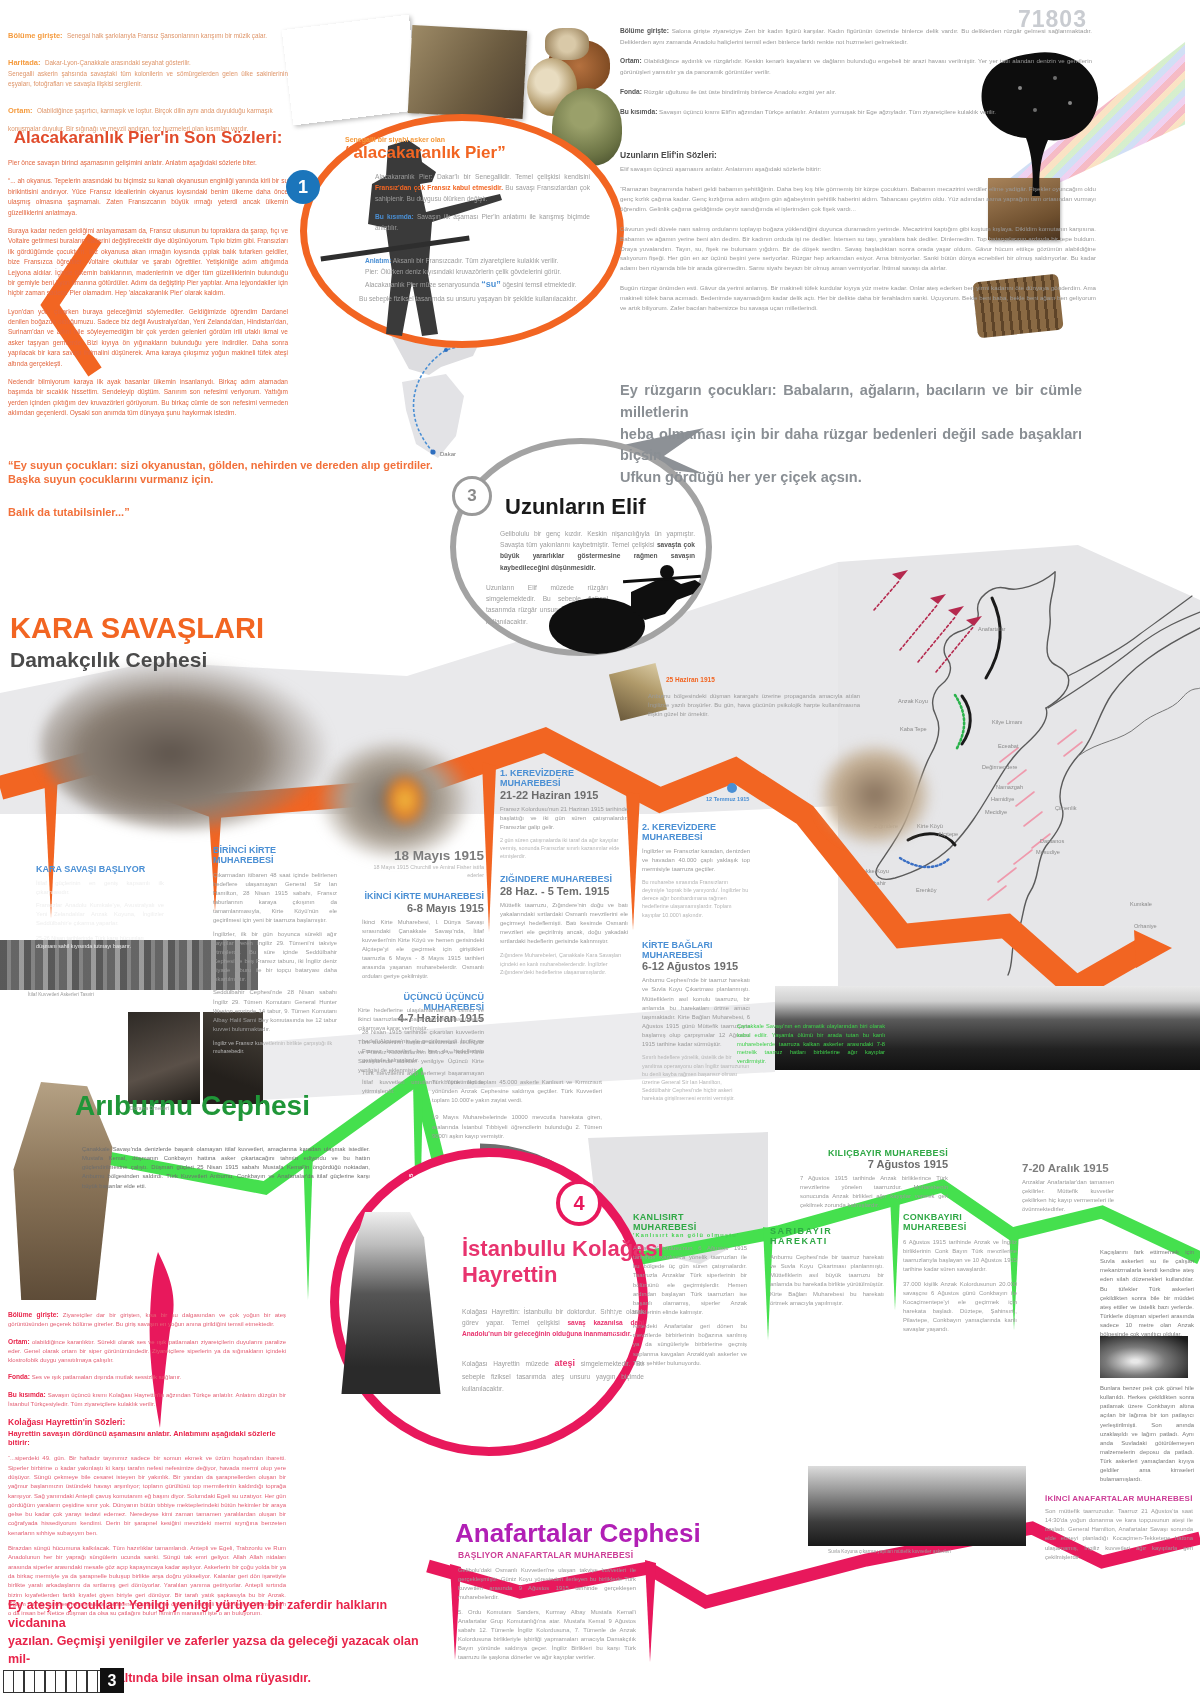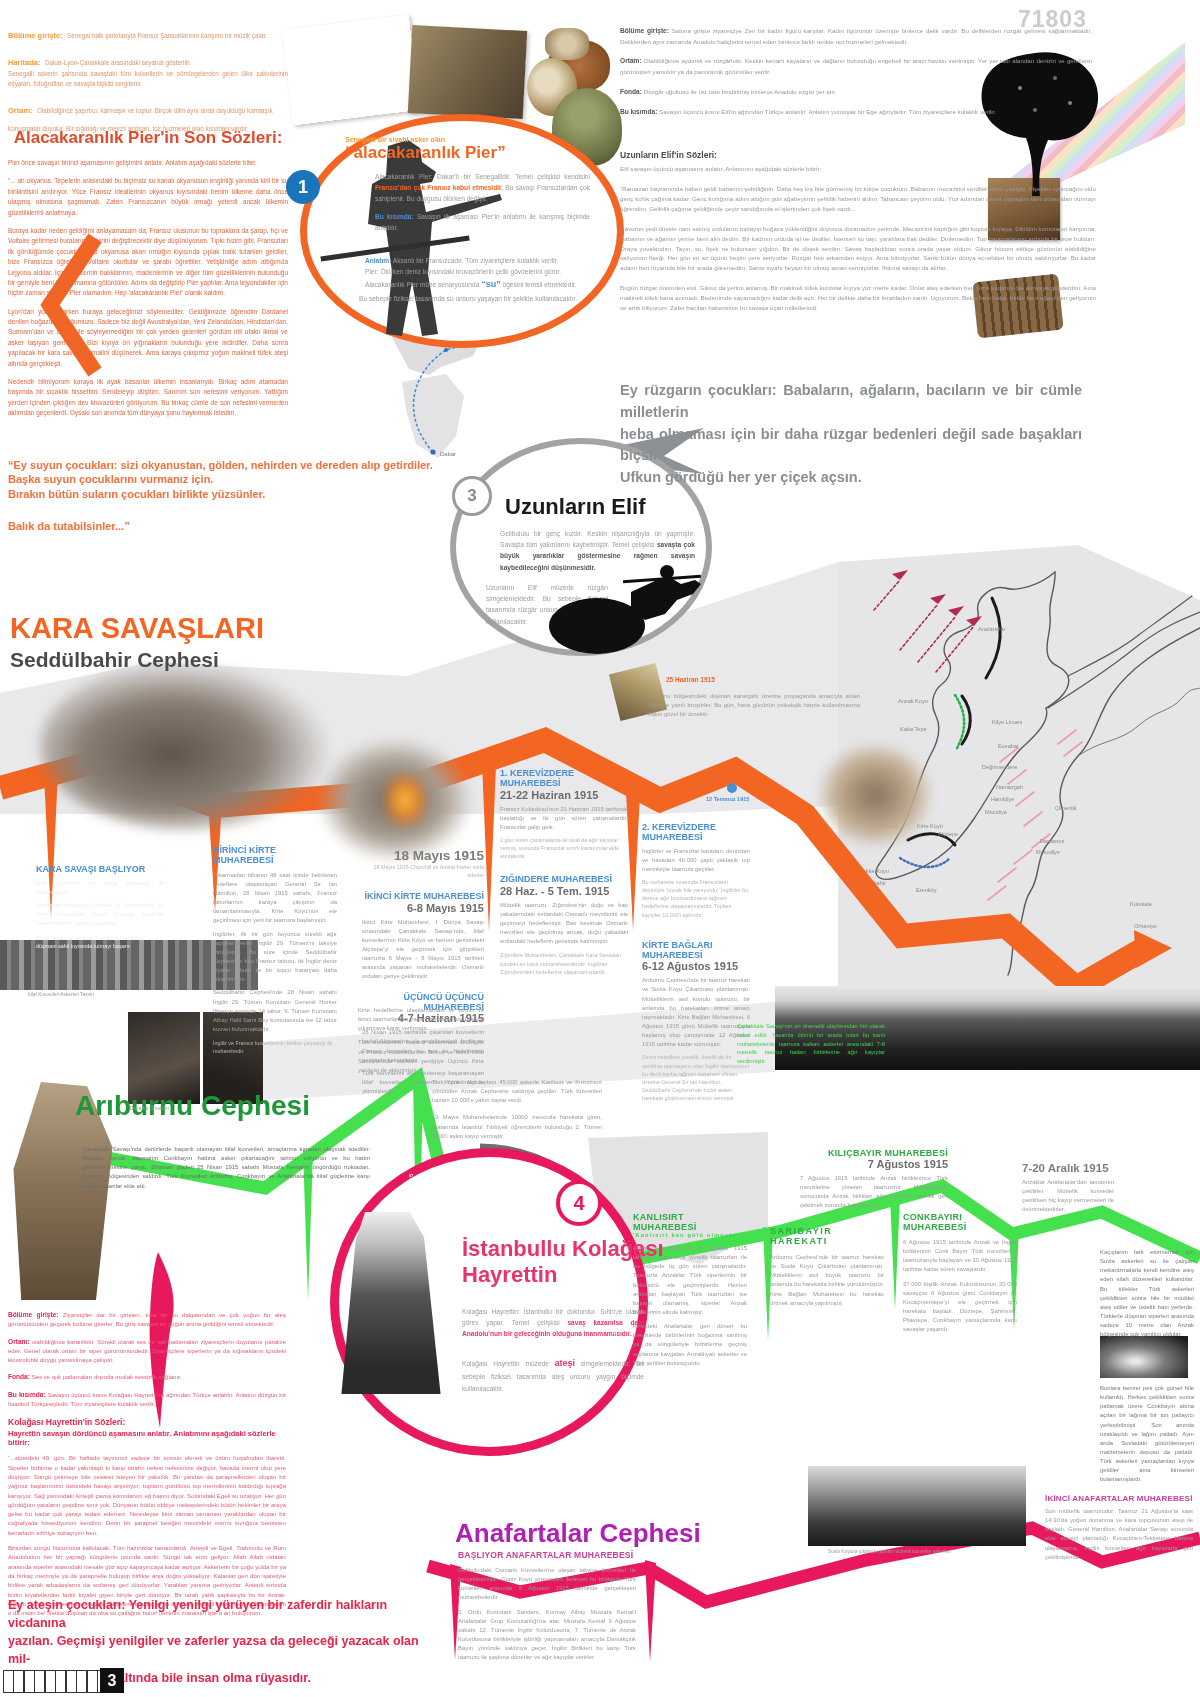--- a/index.html
+++ b/index.html
@@ -197,21 +197,20 @@
     <p class="rp" style="margin-top:10px">Pier önce savaşın birinci aşamasının gelişimini anlatır. Anlatım aşağıdaki sözlerle biter.</p>
     <p class="rp j" style="margin-top:8px">“... ah okyanus. Tepelerin arasındaki bu biçimsiz su kanalı okyanusun enginliği yanında kirli bir su birikintisini andırıyor. Yüce Fransız ideallerinin okyanus kıyısındaki benim ülkeme daha önce ulaşmış olmasına şaşmamalı. Zaten Fransızcanın büyük ırmağı yeterdi ancak ülkemin güzelliklerini anlatmaya.</p>
     <p class="rp j" style="margin-top:8px">Buraya kadar neden geldiğimi anlayamasam da, Fransız ulusunun bu topraklara da şarap, fıçı ve Voltaire getirmesi buraların kaderini değiştirecektir diye düşünüyorum. Tıpkı bizim gibi. Fransızları ilk gördüğümde çocuktum. Biz okyanusa akan ırmağın kıyısında çıplak balık tutarken geldiler, bize Fransızca öğrettiler. Voltaire okuttular ve şarabı öğrettiler. Yetişkinliğe adım attığımda Lejyona aldılar. İçinde ülkemin balıklarının, madenlerinin ve diğer tüm güzelliklerinin bulunduğu bir gemiyle beni Lyon limanına götürdüler. Adımı da değiştirip Pier yaptılar. Ama lejyondakiler için hiçbir zaman sadece Pier olamadım. Hep 'alacakaranlık Pier' olarak kaldım.</p>
     <p class="rp j" style="margin-top:8px">Lyon'dan yola çıkarken buraya geleceğimizi söylemediler. Geldiğimizde öğrendim Dardanel denilen boğazda olduğumuzu. Sadece biz değil Avustralya'dan, Yeni Zelanda'dan, Hindistan'dan, Surinam'dan ve adını bile söyleyemediğim bir çok yerden gelenleri gördüm irili ufaklı ikmal ve asker taşıyan gemilerde. Bizi kıyıya ön yığınakların bulunduğu yere indirdiler. Daha sonra yapılacak bir kara savaşı ihtimalini düşünerek. Ama karaya çıkışımız yoğun makineli tüfek ateşi altında gerçekleşti.</p>
     <p class="rp j" style="margin-top:8px">Nedendir bilmiyorum karaya ilk ayak basanlar ülkemin insanlarıydı. Birkaç adım atamadan başımda bir sıcaklık hissettim. Sendeleyip düştüm. Sanırım son nefesimi veriyorum. Yattığım yerden içinden çıktığım dev kruvazörleri görüyorum. Bu birkaç cümle de son nefesimi vermeden aklımdan geçenlerdi. Oysaki son anımda tüm dünyaya şunu haykırmak istedim.</p>
   </div>
 
   <div class="abs" style="left:8px;top:458px;width:445px;z-index:4">
     <p class="waterq">“Ey suyun çocukları: sizi okyanustan, gölden, nehirden ve dereden alıp getirdiler.</p>
     <p class="waterq">Başka suyun çocuklarını vurmanız için.</p>
-    <p class="waterq">Bırakın bütün suların çocukları birlikte yüzsünler.</p>
     <p class="waterq" style="margin-top:18px">Balık da tutabilsinler...”</p>
   </div>
 
   <div class="photo" style="left:287px;top:22px;width:128px;height:96px;background:linear-gradient(135deg,#cbb astronomy 0%,#d6c09a 0%,#b89a6e 55%,#8a6f4c 100%);transform:rotate(-7deg);z-index:3;box-shadow:2px 2px 4px rgba(0,0,0,.25)"></div>
   <div class="photo" style="left:410px;top:28px;width:115px;height:88px;background:linear-gradient(120deg,#9d8a66,#6b5b40 60%,#4d4030);transform:rotate(3deg);z-index:3;box-shadow:2px 2px 4px rgba(0,0,0,.25)"></div>
   <div class="photo" style="left:545px;top:28px;width:44px;height:32px;border-radius:40%;background:radial-gradient(circle,#d9c9a8 30%,#8a7048 100%);z-index:3"></div>
   <div class="photo" style="left:527px;top:58px;width:50px;height:58px;border-radius:50%;background:radial-gradient(circle at 40% 40%,#e8dcc0 25%,#a08450 70%,#5e4a2c 100%);z-index:3"></div>
   <div class="photo" style="left:548px;top:40px;width:62px;height:52px;border-radius:45%;background:radial-gradient(circle,#b5713f,#7e4a22 80%);z-index:2"></div>
   <div class="photo" style="left:552px;top:88px;width:70px;height:78px;border-radius:50% 50% 42% 42%;background:radial-gradient(circle at 45% 35%,#9aa06a 20%,#6b7344 65%,#3f4628 100%);z-index:3"></div>
   <div class="photo" style="left:540px;top:168px;width:68px;height:160px;background:linear-gradient(8deg,rgba(0,0,0,0) 44%,#4a3a28 46%,#2d2318 52%,rgba(0,0,0,0) 54%),linear-gradient(-6deg,rgba(0,0,0,0) 44%,#54422c 46%,#33281a 52%,rgba(0,0,0,0) 54%);z-index:3"></div>
@@ -268,21 +267,21 @@
   <div class="abs cbody j" style="left:500px;top:528px;width:195px;z-index:5"><span>Gelibolulu bir genç kızdır. Keskin nişancılığıyla ün yapmıştır. Savaşta tüm yakınlarını kaybetmiştir. Temel çelişkisi </span><span style="color:#555;font-weight:700">savaşta çok büyük yararlıklar göstermesine rağmen savaşın kaybedileceğini düşünmesidir.</span></div>
   <div class="abs cbody j" style="left:486px;top:582px;width:122px;z-index:5">Uzunların Elif müzede rüzgârı simgelemektedir. Bu sebeple fiziksel tasarımda rüzgâr unsuru yaygın biçimde kullanılacaktır.</div>
   <svg class="abs" width="170" height="110" viewBox="0 0 170 110" style="left:535px;top:548px;z-index:5">
     <ellipse cx="62" cy="78" rx="48" ry="28" fill="#0f0f0f"></ellipse>
     <path d="M96,44 l26,-12 l14,-2 l10,6 l14,-4 l6,4 l-8,10 l-16,6 l-12,14 l-20,6 l-14,-10 z" fill="#0f0f0f"></path>
     <rect x="88" y="30" width="78" height="3" transform="rotate(-4 120 32)" fill="#0f0f0f"></rect>
     <circle cx="132" cy="24" r="7" fill="#0f0f0f"></circle>
   </svg>
 
   <div class="abs" style="left:10px;top:612px;font-size:29px;font-weight:700;color:#F26522;z-index:4">KARA SAVAŞLARI</div>
-  <div class="abs" style="left:10px;top:648px;font-size:21px;font-weight:700;color:#4a4a4a;z-index:4">Seddülbahir Cephesi</div>
+  <div class="abs" style="left:10px;top:648px;font-size:21px;font-weight:700;color:#4a4a4a;z-index:4">Damakçılık Cephesi</div>
 
   <div class="photo" style="left:614px;top:668px;width:48px;height:48px;background:linear-gradient(40deg,#6b5a3c,#b09a6a 60%,#d8c9a2);transform:rotate(-14deg);z-index:3"></div>
   <div class="abs odate" style="left:666px;top:676px;z-index:4">25 Haziran 1915</div>
   <div class="abs bt j" style="left:648px;top:692px;width:212px;z-index:4">Arıburnu bölgesindeki düşman karargahı üzerine propaganda amacıyla atılan İngilizce yazılı broşürler. Bu gün, hava gücünün psikolojik harpte kullanılmasına ilişkin güzel bir örnektir.</div>
 
   <div class="abs vdate" style="left:45px;top:905px;z-index:4">25 Nisan 1915</div>
   <div class="abs vdate" style="left:209px;top:902px;z-index:4">28 Nisan 1915</div>
   <div class="abs vdate" style="left:483px;top:920px;z-index:4">28 Haziran 1915</div>
   <div class="abs vdate" style="left:627px;top:920px;z-index:4">9-13 Temmuz 1915</div>
   <div class="abs" style="left:706px;top:796px;font-size:5.5px;color:#4A8FD4;font-weight:700;z-index:4">12 Temmuz 1915</div>

